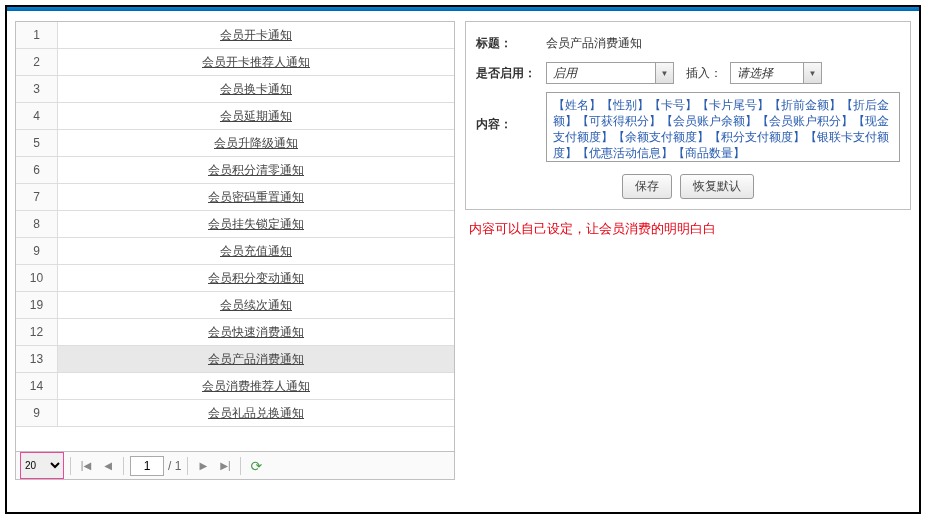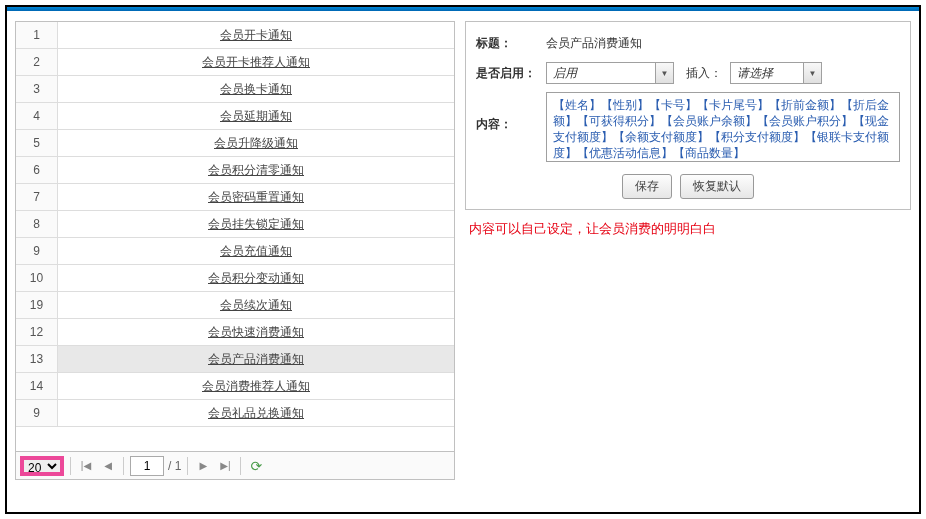--- a/index.html
+++ b/index.html
@@ -16,21 +16,21 @@
     
     .left-panel { width: 452px; display: flex; flex-direction: column; }
     .grid { border: 1px solid #c0c0c0; flex: 1; overflow: hidden; }
     .grid-body { overflow-y: auto; height: 100%; }
     .row { display: flex; border-bottom: 1px solid #ddd; height: 27px; }
     .row.selected { background: #e8e8e8; justify-content: flex-end; }
     .cell-num { width: 42px; border-right: 1px solid #ddd; display: flex; align-items: center; justify-content: center; background: #fafafa; color: #555; }
     .cell-name { flex: 1; display: flex; align-items: center; justify-content: center; color: #444; text-decoration: underline; }
     
     .pager { border: 1px solid #c0c0c0; border-top: none; height: 28px; display: flex; align-items: center; padding: 0 4px; gap: 4px; background: #fafafa; }
-    .pg-select { width: 44px; height: 20px; border: 4px solid #ec4899; font-size: 12px; }
+    .pg-select { width: 44px; height: 27px; border: 1px solid #ec4899; font-size: 10px; }
     .pg-sep { width: 1px; height: 18px; background: #ccc; margin: 0 2px; }
     .pg-btn { width: 18px; height: 18px; display: inline-flex; align-items: center; justify-content: center; cursor: pointer; color: #888; font-size: 10px; }
     .pg-input { width: 34px; height: 20px; border: 1px solid #aaa; text-align: center; font-size: 12px; }
     .pg-text { color: #666; }
     .pg-refresh { color: #4a9c4a; font-size: 14px; }
     
     .right-panel { flex: 1; }
     .form-box { border: 1px solid #c0c0c0; padding: 6px 10px; }
     .form-row { display: flex; align-items: center; min-height: 30px; padding: 1px 0; }
     .form-label { width: 70px; color: #333; font-weight: bold; }

